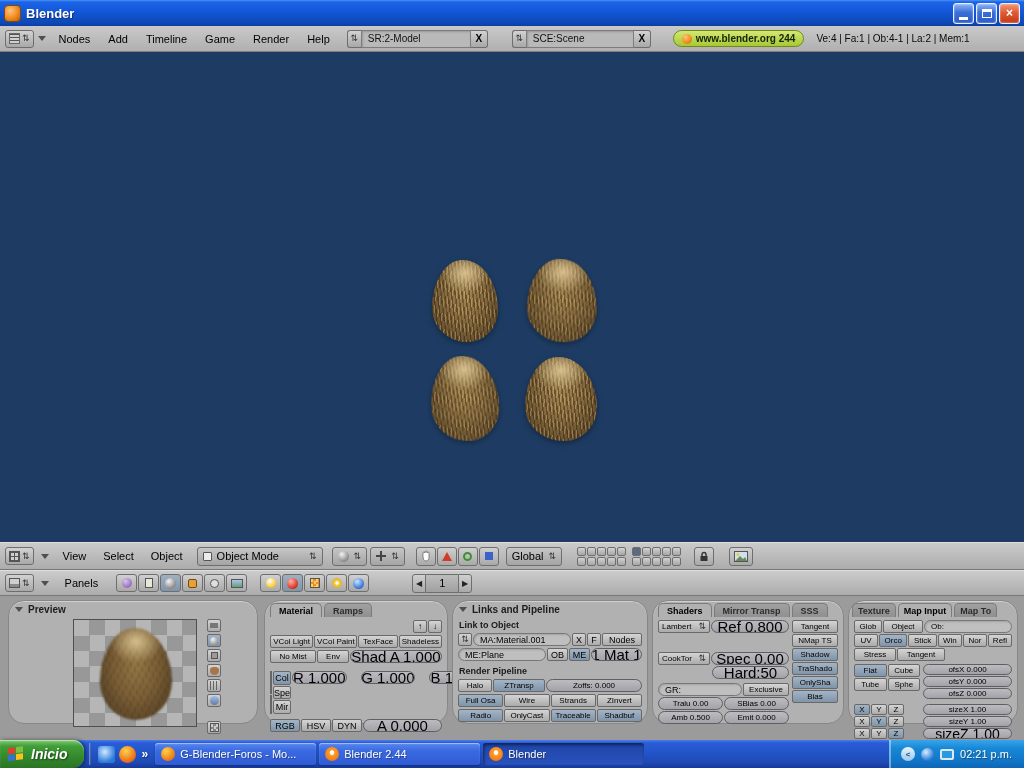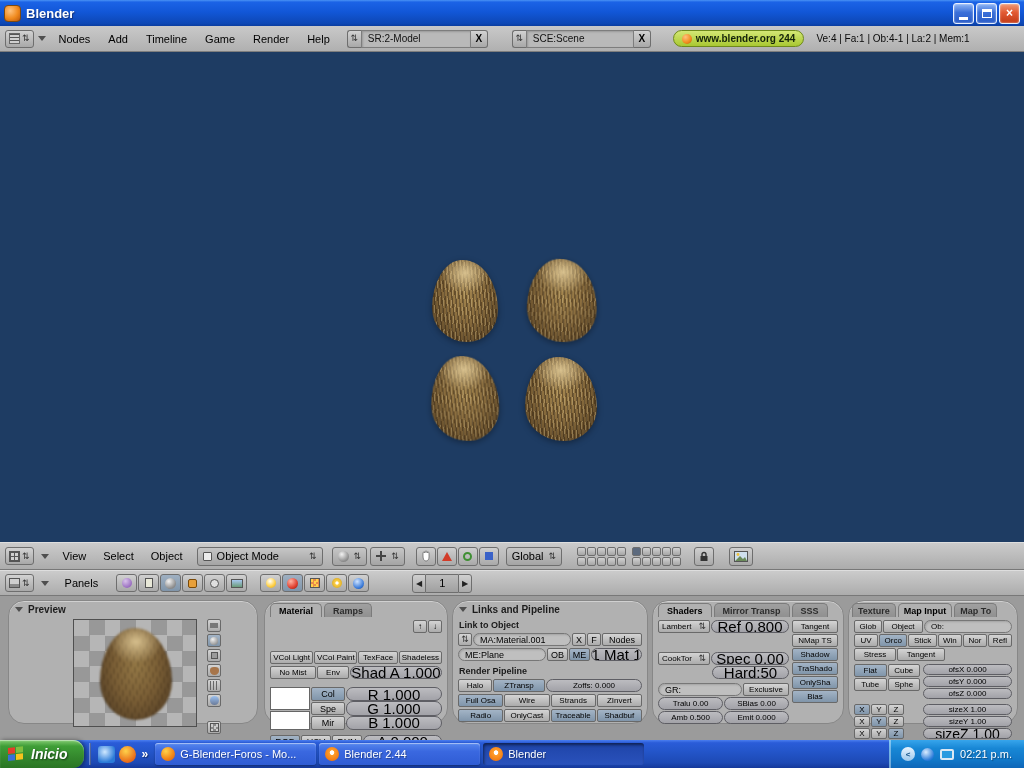--- a/index.html
+++ b/index.html
@@ -415,21 +415,21 @@
         <div class="tab">Ramps</div>
       </div>
       <div id="mat-arrows">
         <div class="sqb">
             <span>↑</span>
           </div>
         <div class="sqb">
             <span>↓</span>
           </div>
       </div>
-      <div class="pbody" style="margin-top:31px">
+      <div class="pbody" style="margin-top:15px">
         <div class="row">
           <div class="bb f8" style="flex:1.1">VCol Light</div>
           <div class="bb f8" style="flex:1.1">VCol Paint</div>
           <div class="bb f8" style="flex:1">TexFace</div>
           <div class="bb f8" style="flex:1.1">Shadeless</div>
         </div>
         <div class="row">
           <div class="bb f8" style="width:46px">No Mist</div>
           <div class="bb f8" style="width:32px">Env</div>
           <div class="sl" style="flex:1">Shad A 1.000</div>
@@ -437,21 +437,21 @@
         <div class="row" style="margin-top:6px;align-items:stretch;height:43px">
           <div style="width:40px;display:flex;flex-direction:column;gap:1px">
             <div class="swatch" style="flex:1.2"></div>
             <div class="swatch" style="flex:1"></div>
           </div>
           <div style="width:34px;display:flex;flex-direction:column;gap:1px">
             <div class="bb on" style="flex:1">Col</div>
             <div class="bb" style="flex:1">Spe</div>
             <div class="bb" style="flex:1">Mir</div>
           </div>
-          <div style="flex:1;display:flex;flex-direction:column;gap:0">
+          <div style="flex:1;display:flex;flex-direction:row;gap:14px">
             <div class="sl" style="flex:1">R 1.000</div>
             <div class="sl" style="flex:1">G 1.000</div>
             <div class="sl" style="flex:1">B 1.000</div>
           </div>
         </div>
         <div class="row" style="margin-top:3px">
           <div class="bb on" style="width:30px">RGB</div>
           <div class="bb" style="width:30px">HSV</div>
           <div class="bb" style="width:30px">DYN</div>
           <div class="sl" style="flex:1">A 0.000</div>

